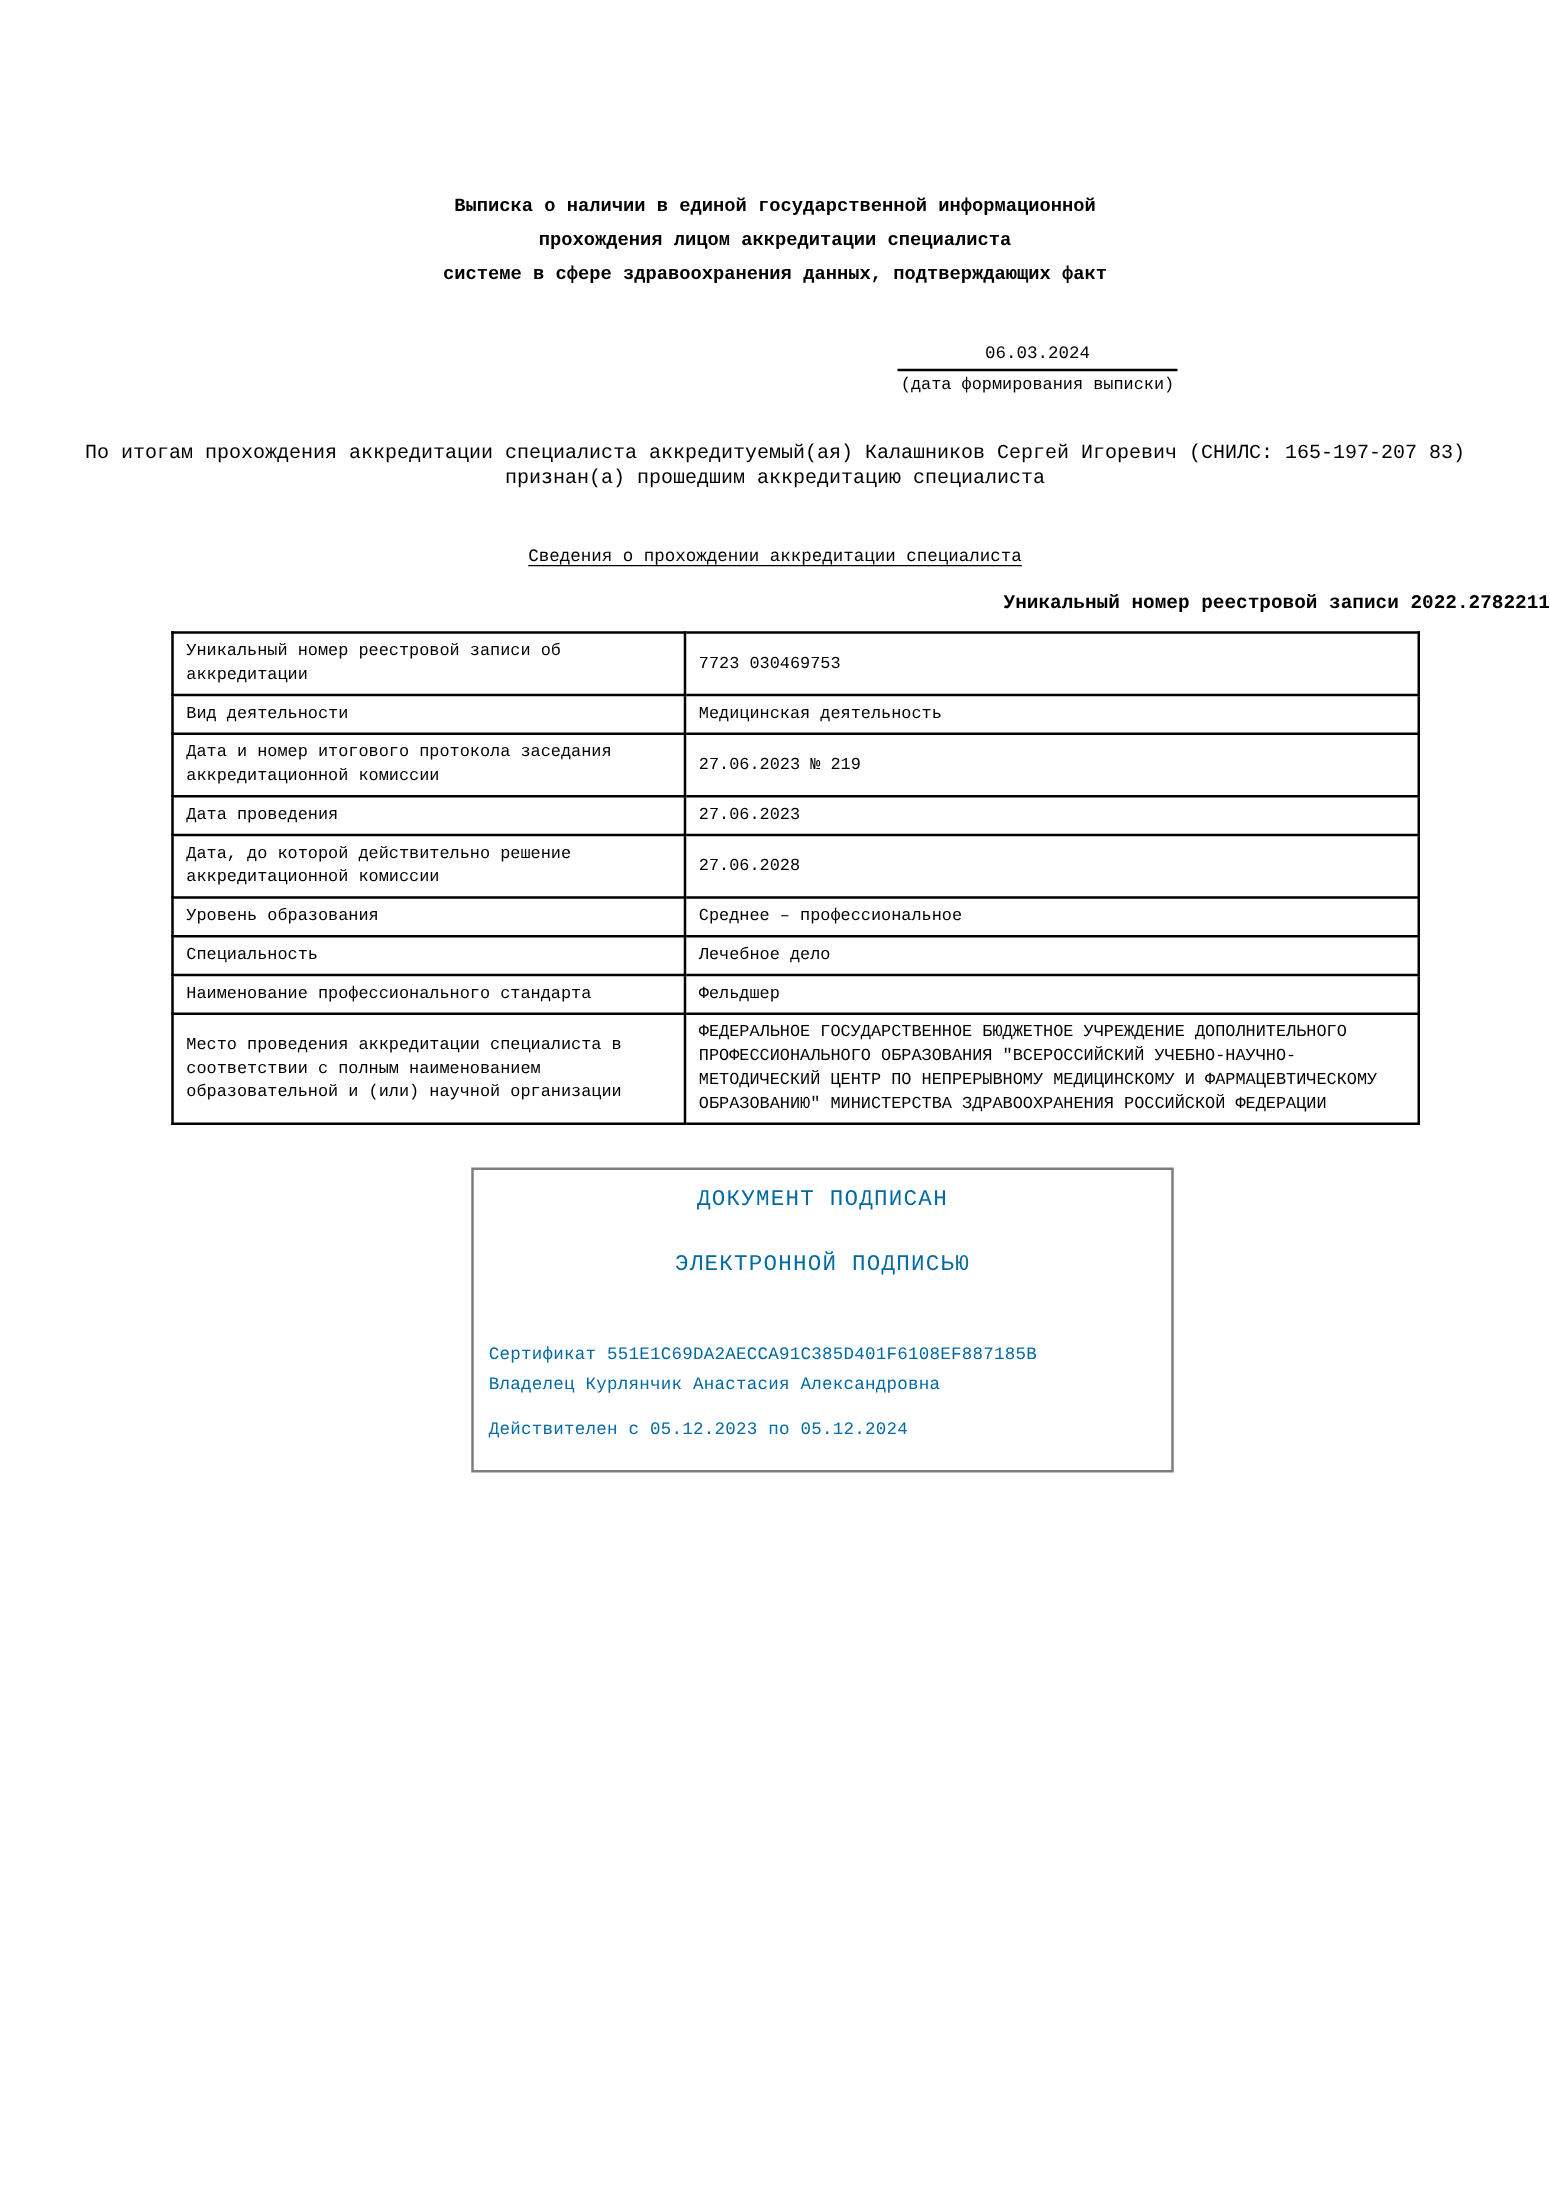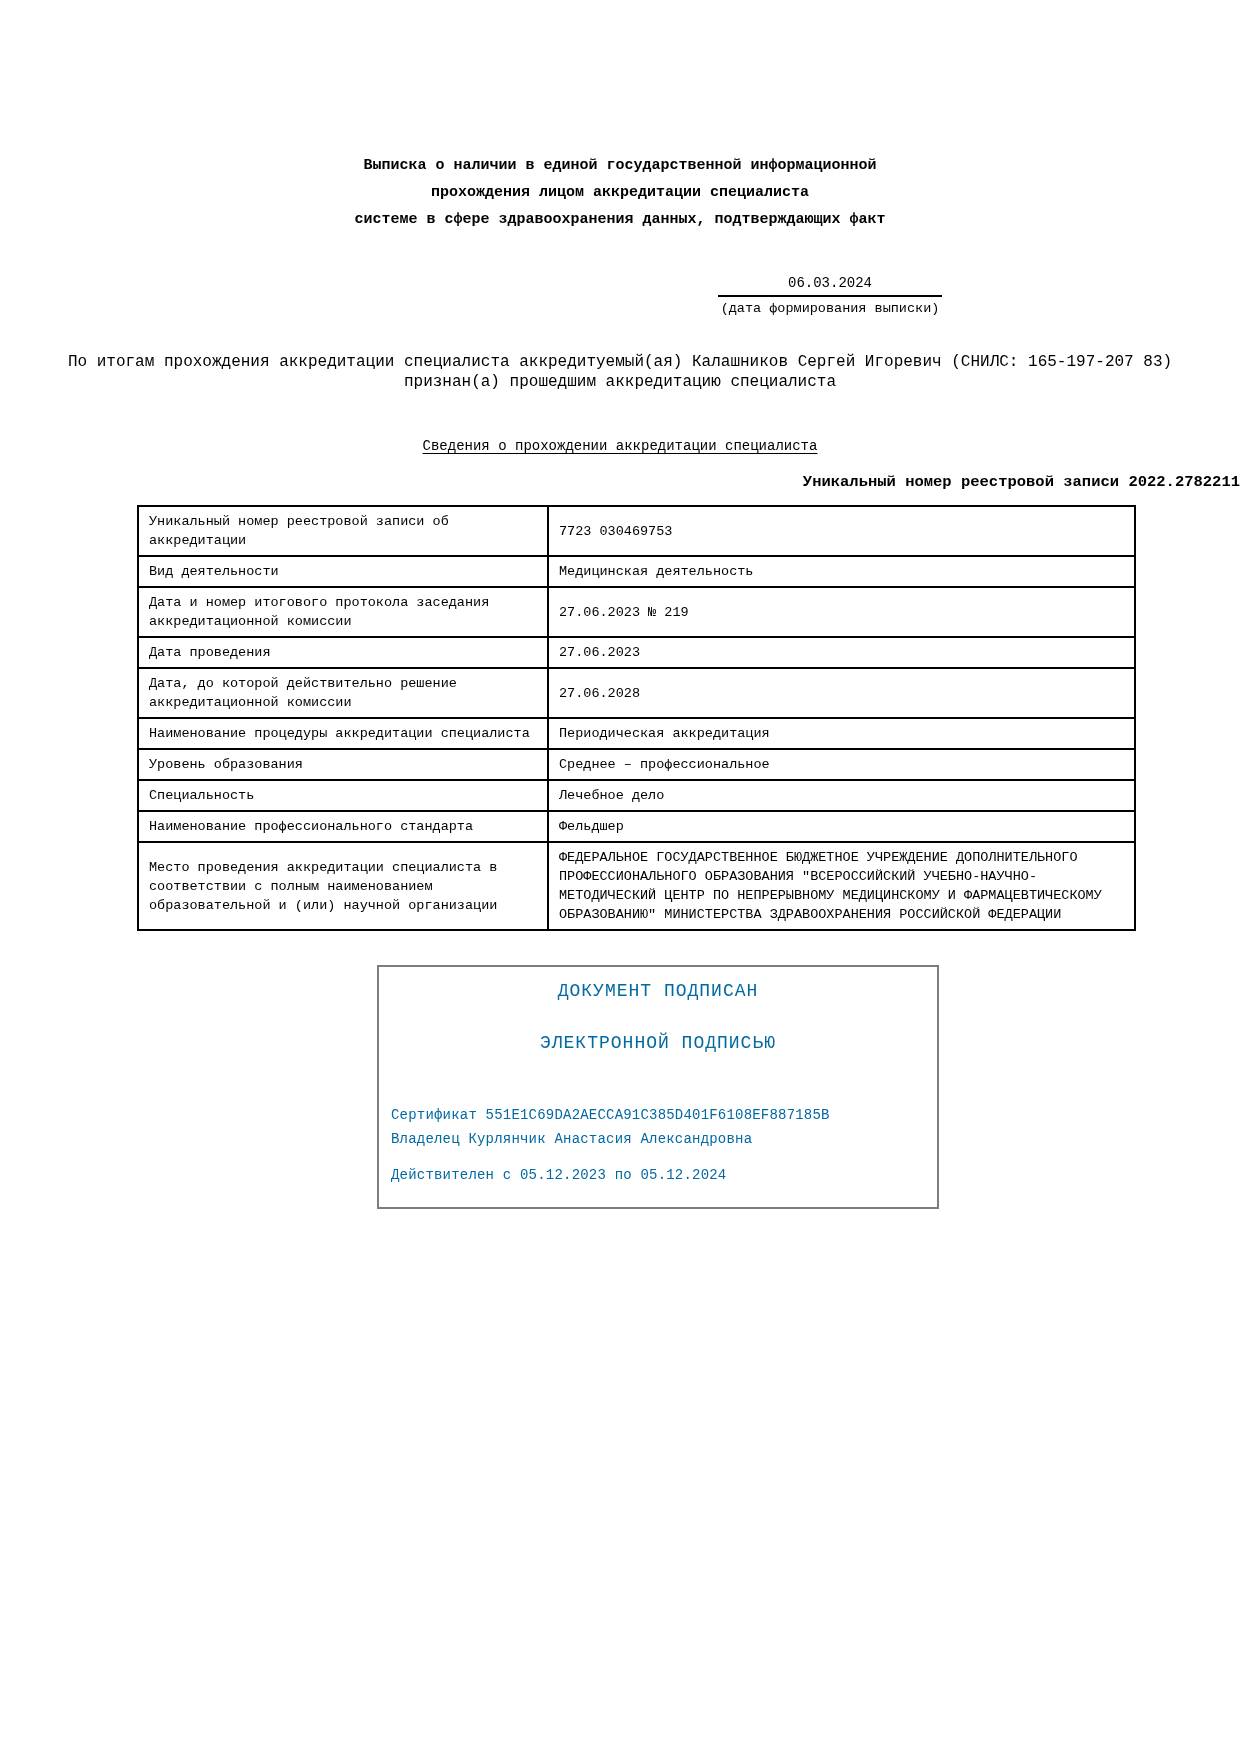--- a/index.html
+++ b/index.html
@@ -127,24 +127,20 @@
       </tr>
       <tr>
         <td class="label-cell">Дата проведения</td>
         <td class="value-cell">27.06.2023</td>
       </tr>
       <tr>
         <td class="label-cell">Дата, до которой действительно решение аккредитационной комиссии</td>
         <td class="value-cell">27.06.2028</td>
       </tr>
       <tr>
-        <td class="label-cell">Наименование процедуры аккредитации специалиста</td>
-        <td class="value-cell">Периодическая аккредитация</td>
-      </tr>
-      <tr>
         <td class="label-cell">Уровень образования</td>
         <td class="value-cell">Среднее – профессиональное</td>
       </tr>
       <tr>
         <td class="label-cell">Специальность</td>
         <td class="value-cell">Лечебное дело</td>
       </tr>
       <tr>
         <td class="label-cell">Наименование профессионального стандарта</td>
         <td class="value-cell">Фельдшер</td>

